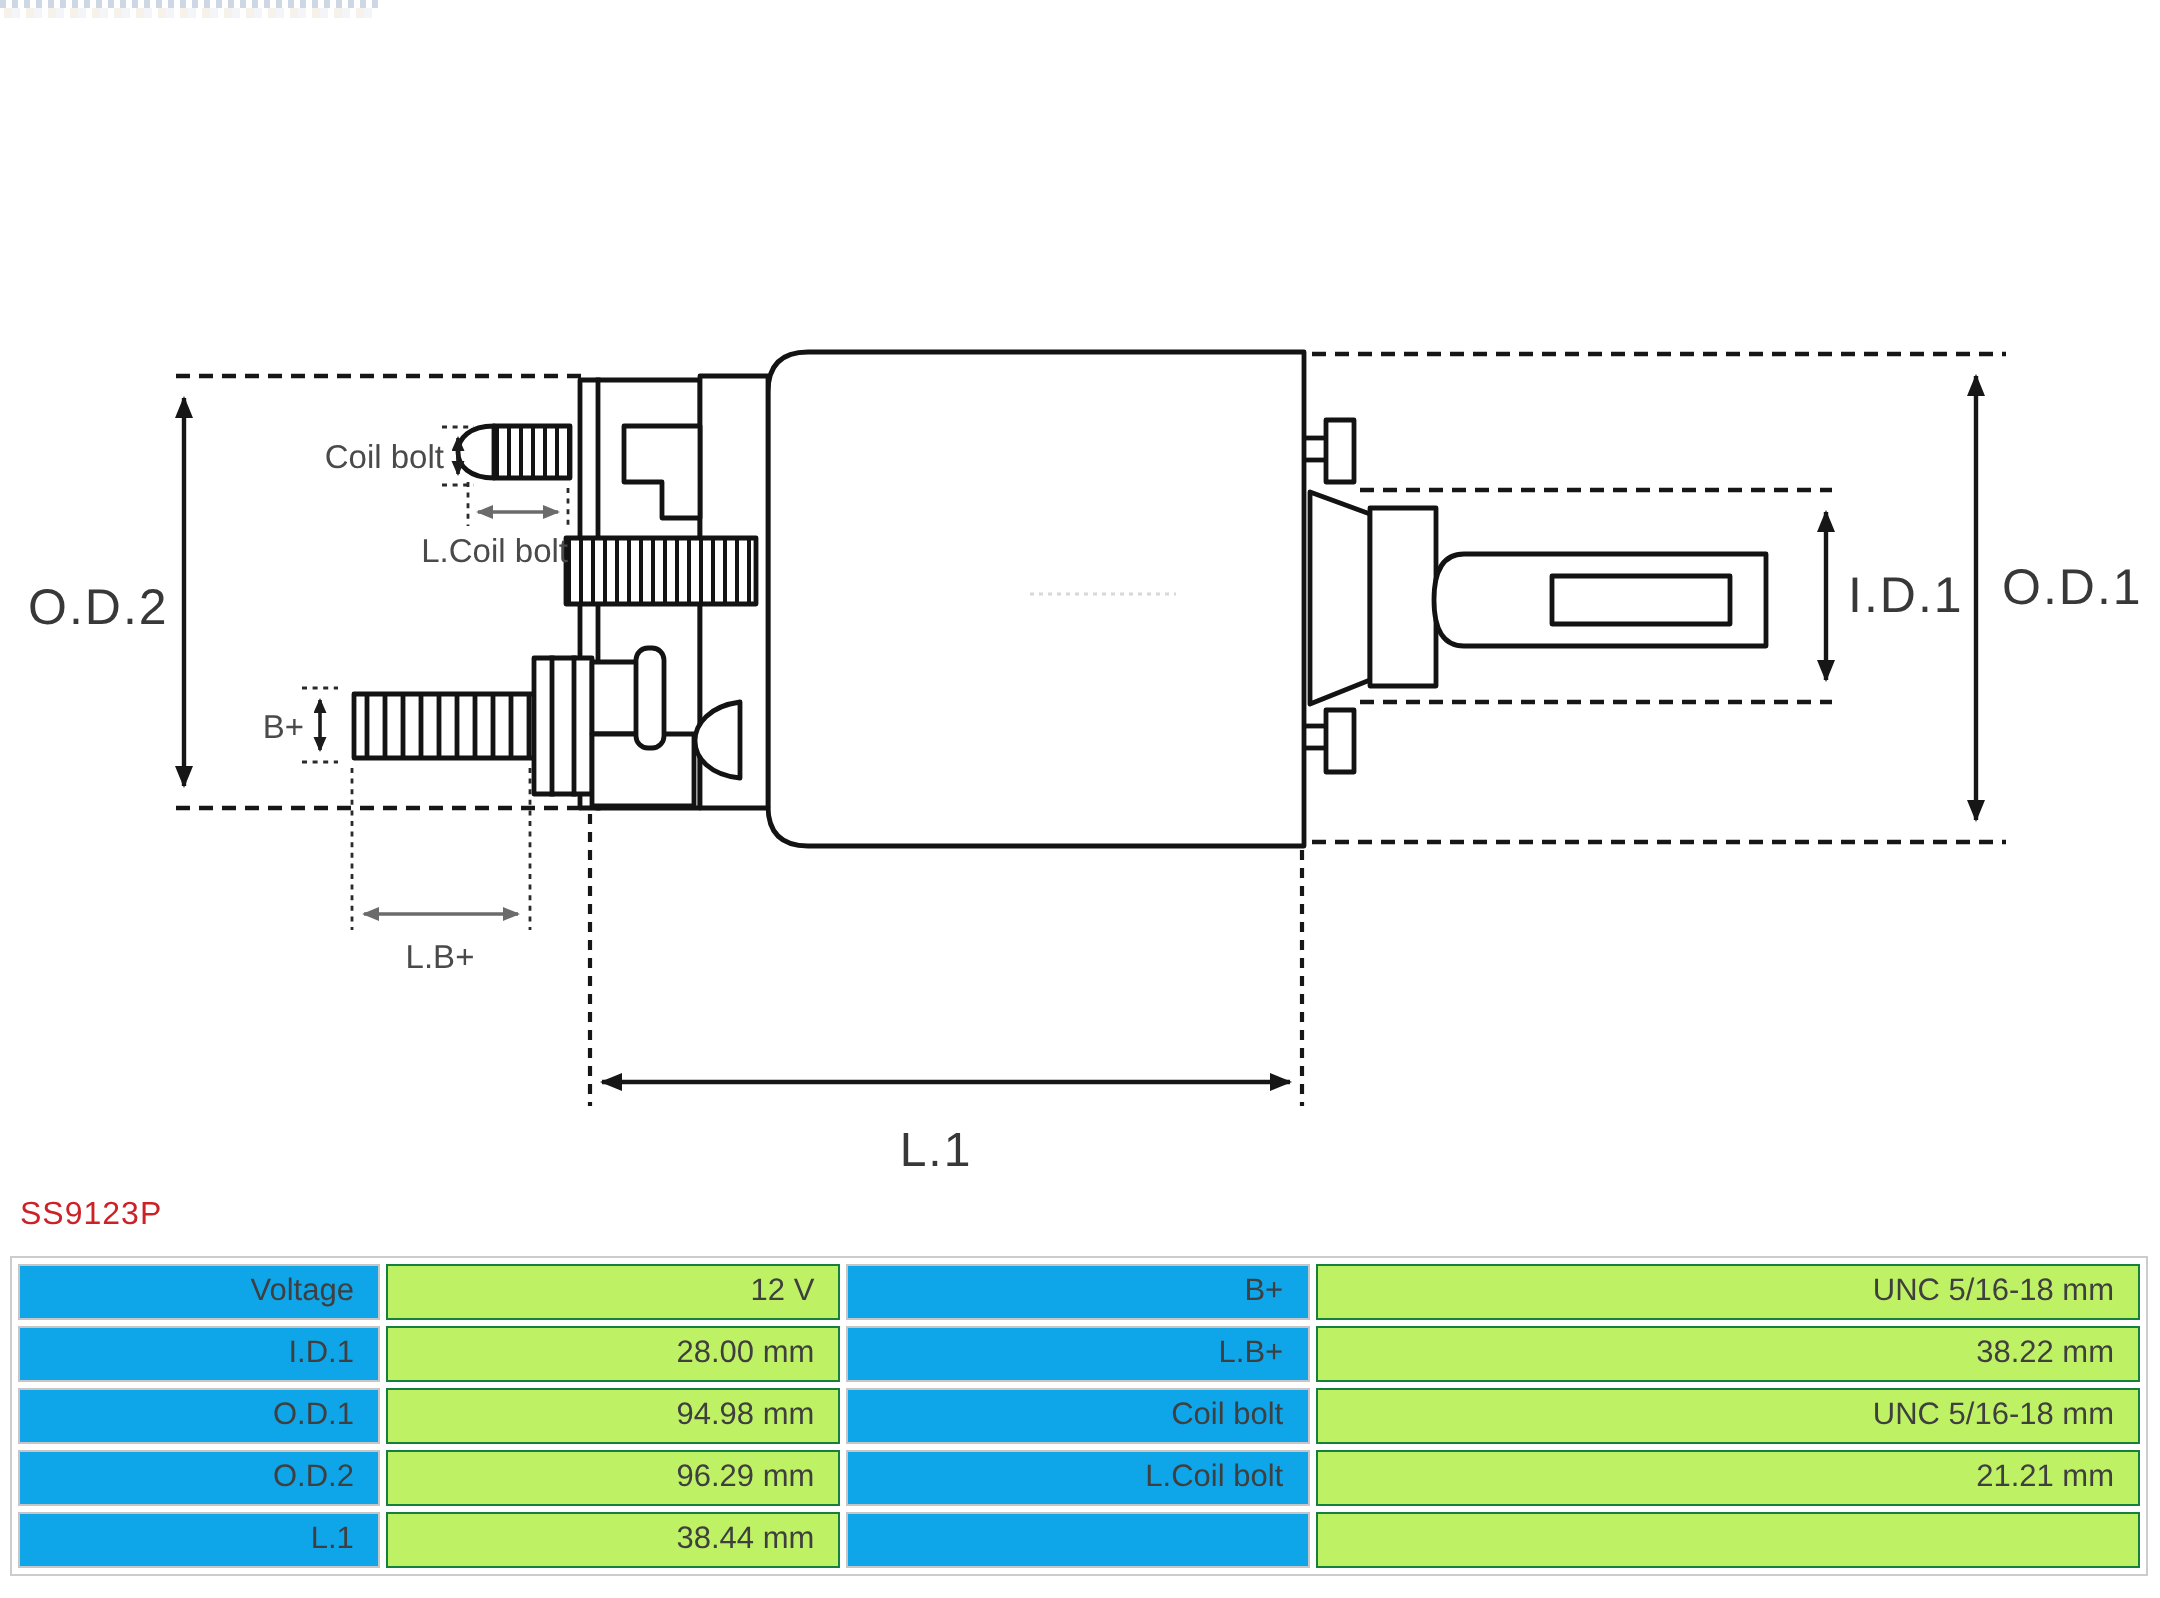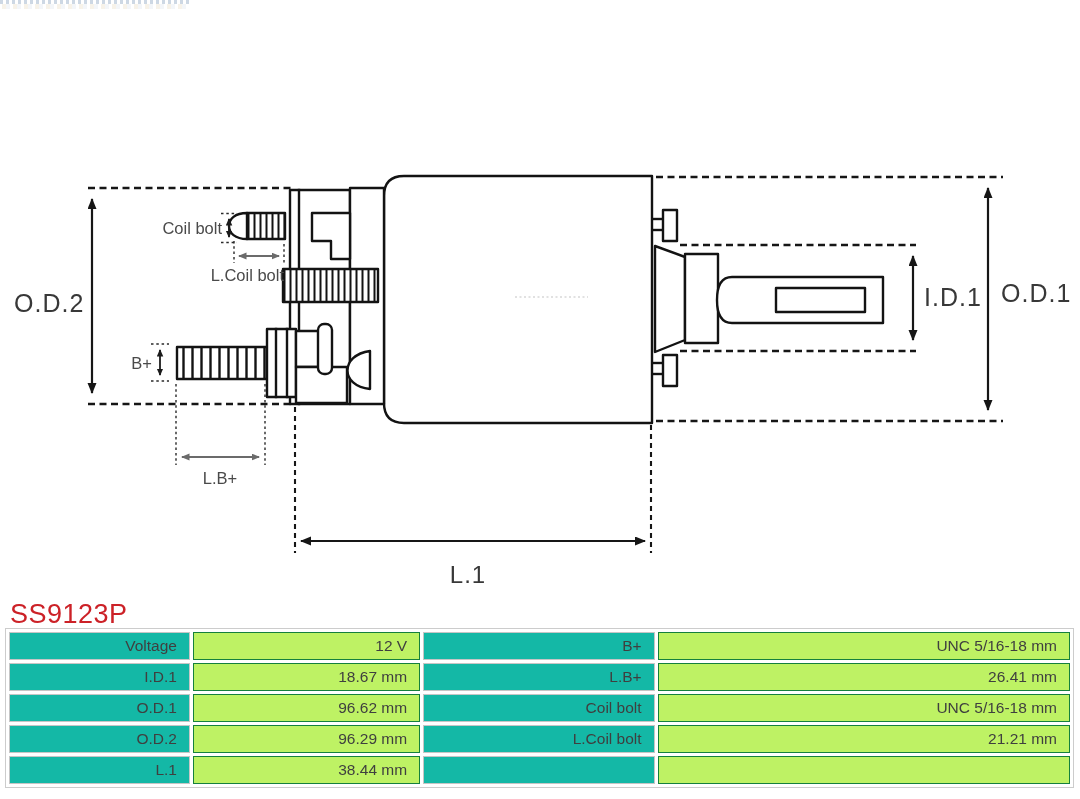--- a/index.html
+++ b/index.html
@@ -14,34 +14,34 @@
       rgba(90,125,165,.55) 0 3px, rgba(255,255,255,0) 3px 6px);
   }
   .logo-strip2{
     position:absolute;left:2px;top:4px;width:185px;height:5px;opacity:.25;
     background:repeating-linear-gradient(90deg,
       rgba(200,170,110,.6) 0 4px, rgba(160,180,205,.5) 4px 8px, rgba(255,255,255,0) 8px 11px);
   }
   .diagram{position:absolute;left:0;top:0;}
   .part-number{
     position:absolute;left:10px;top:599px;
-    font-size:27px;color:#cc2127;letter-spacing:.5px;
+    font-size:16px;color:#cc2127;letter-spacing:.5px;
   }
   table.spec{
     position:absolute;left:5px;top:628px;width:1069px;
     border-collapse:separate;border-spacing:3px;
     border:1px solid #cccccc;
     font-size:15.5px;color:#3f3f3f;
     table-layout:fixed;
   }
   table.spec td{
     height:26px;padding:0 12px 0 4px;text-align:right;vertical-align:middle;
     overflow:hidden;white-space:nowrap;
   }
-  td.lbl{background:#14b8a6;border:1px solid #c6c6c6;}
+  td.lbl{background:#0ea5e9;border:1px solid #c6c6c6;}
   td.val{background:#bef264;border:1px solid #15803d;}
   col.c1{width:17.2%;} col.c2{width:21.6%;} col.c3{width:22%;} col.c4{width:auto;}
 </style>
 </head>
 <body>
 
 <div class="logo-strip"></div>
 <div class="logo-strip2"></div>
 
 <svg class="diagram" width="1080" height="595" viewBox="0 0 1080 595">
@@ -165,27 +165,27 @@
     </colgroup>
   <tbody>
     <tr>
       <td class="lbl">Voltage</td>
       <td class="val">12 V</td>
       <td class="lbl">B+</td>
       <td class="val">UNC 5/16-18 mm</td>
     </tr>
     <tr>
       <td class="lbl">I.D.1</td>
-      <td class="val">18.67 mm</td>
+      <td class="val">28.00 mm</td>
       <td class="lbl">L.B+</td>
-      <td class="val">26.41 mm</td>
+      <td class="val">38.22 mm</td>
     </tr>
     <tr>
       <td class="lbl">O.D.1</td>
-      <td class="val">96.62 mm</td>
+      <td class="val">94.98 mm</td>
       <td class="lbl">Coil bolt</td>
       <td class="val">UNC 5/16-18 mm</td>
     </tr>
     <tr>
       <td class="lbl">O.D.2</td>
       <td class="val">96.29 mm</td>
       <td class="lbl">L.Coil bolt</td>
       <td class="val">21.21 mm</td>
     </tr>
     <tr>

